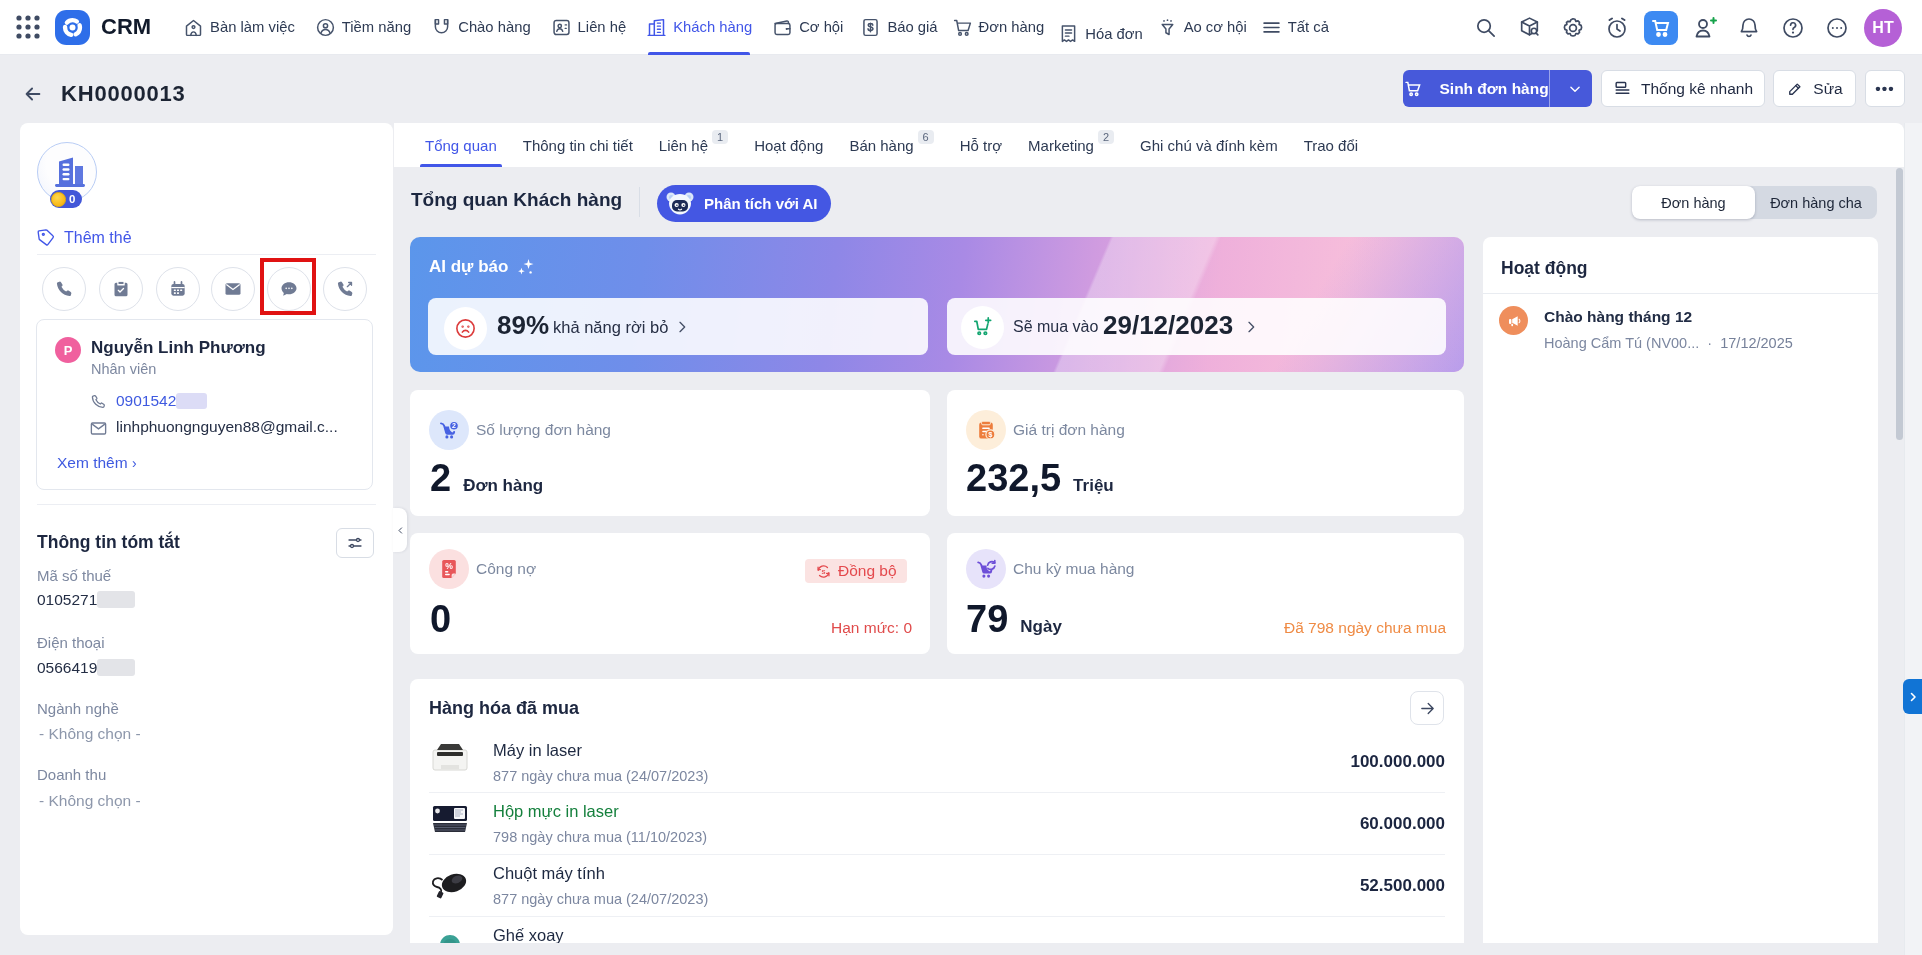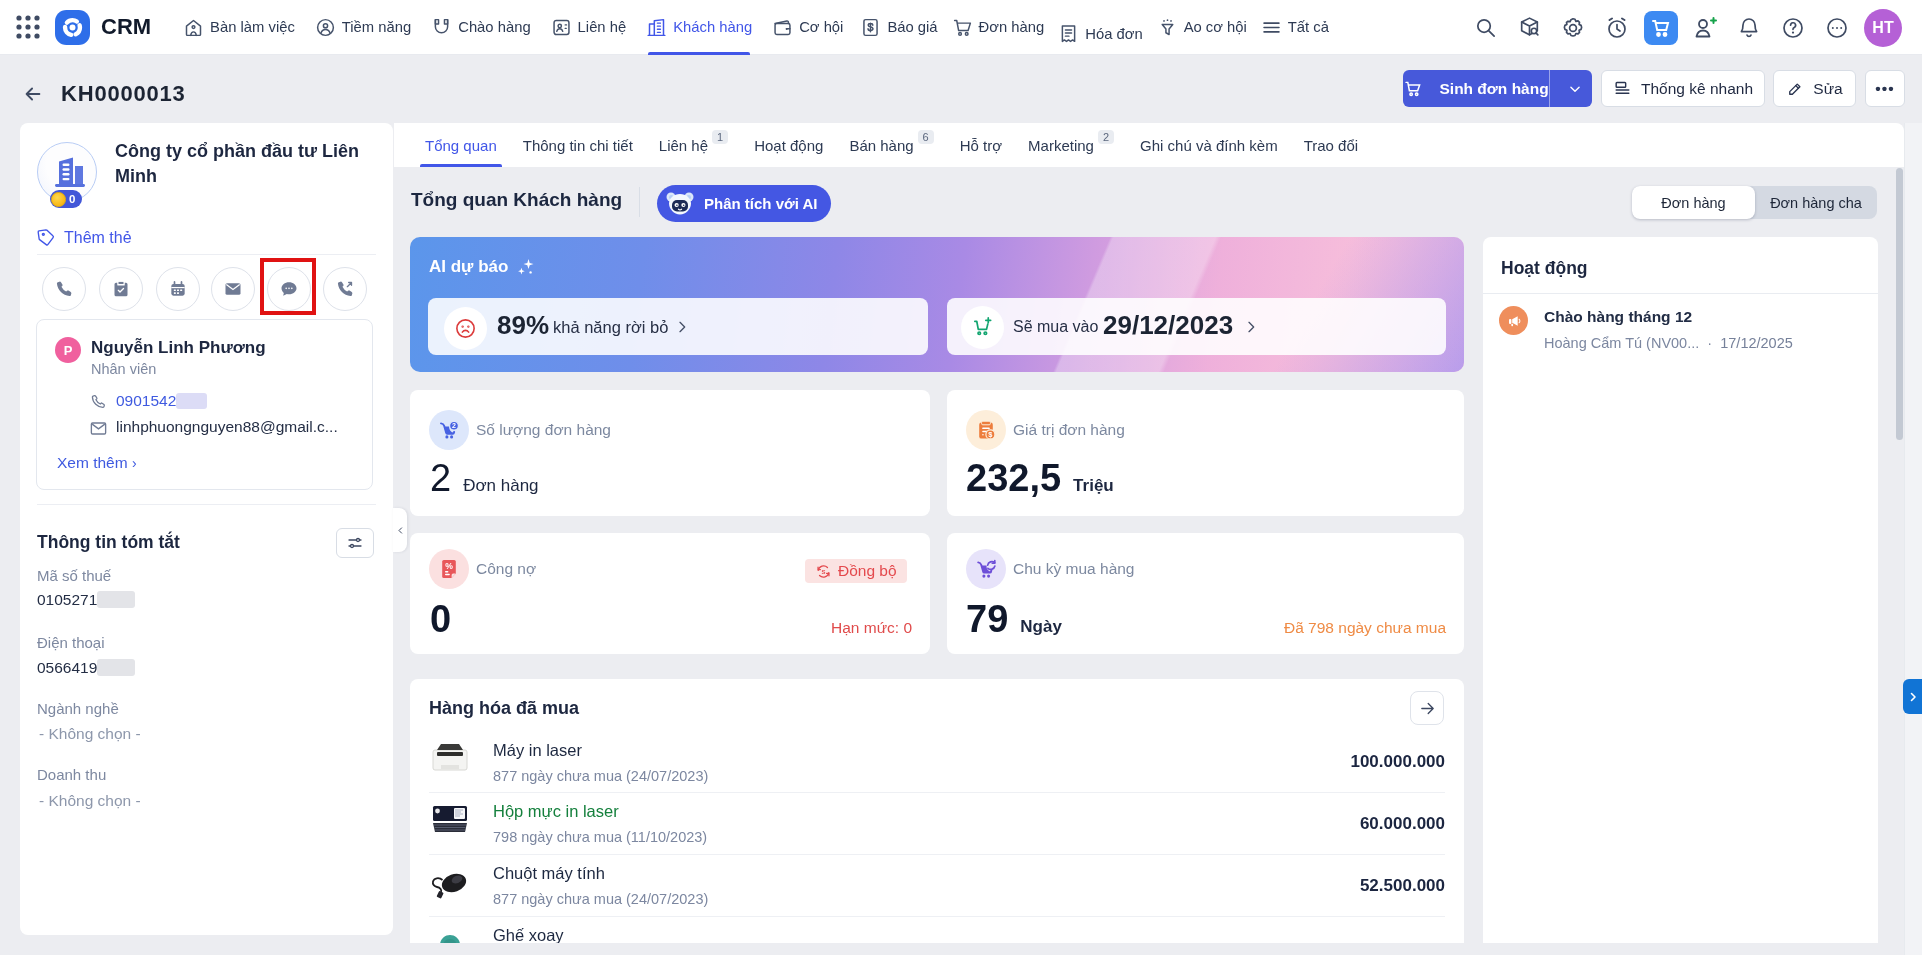--- a/index.html
+++ b/index.html
@@ -262,21 +262,20 @@
         <rect x="15.5" y="17.3" width="7" height="2.4" rx="1.2"></rect>
         <rect x="15.5" y="22.1" width="7" height="2.4" rx="1.2"></rect>
         <rect x="15.5" y="26.9" width="7" height="2.4" rx="1.2"></rect>
       </g>
     </svg>
   <div style="position:absolute;left:30px;top:67px;width:32px;height:18px;border-radius:9px;background:#4257d8;display:flex;align-items:center;">
       <span style="width:15px;height:15px;border-radius:50%;background:radial-gradient(circle at 40% 35%, #ffd84d, #f5a800);border:1.5px solid #e9b10a;margin-left:1px;"></span>
       <span style="color:#fff;font-size:11.5px;font-weight:bold;margin-left:3px;">0</span>
     </div>
 
-  <div style="position:absolute;left:95px;top:16px;width:268px;font-size:18px;font-weight:bold;color:#1d2740;line-height:25px;">Công ty cổ phần đầu tư Liên Minh</div>
 
   <svg style="position:absolute;left:17px;top:105px;" width="19" height="19" viewBox="0 0 24 24" fill="none" stroke="#4156e8" stroke-width="1.8" stroke-linecap="round" stroke-linejoin="round">
       <path d="M13.2 2.6H4a1.4 1.4 0 0 0-1.4 1.4v9.2c0 .37.15.73.41 1l7.8 7.8a1.7 1.7 0 0 0 2.4 0l8-8a1.7 1.7 0 0 0 0-2.4l-7-8.6z" transform="scale(.95) rotate(-8 12 12)"></path>
       <circle cx="8" cy="8" r="1.2"></circle>
     </svg>
   <div style="position:absolute;left:44px;top:106px;font-size:16px;color:#4156e8;">Thêm thẻ</div>
   <div style="position:absolute;left:17px;top:131px;width:339px;height:1px;background:#eceef3;"></div>
 
   <div class="circbtn" style="left:22px;top:144px;">
       <svg width="20" height="20" viewBox="0 0 24 24" fill="#707b94">
@@ -422,21 +421,21 @@
       <svg width="24" height="24" viewBox="0 0 24 24">
         <path d="M4 5.4c1.7.2 2.7 1 3.2 2.5l2 7c.1.5.5.8 1 .8h5.7c.5 0 .9-.3 1-.8l.3-1.1" fill="none" stroke="#4762e2" stroke-width="1.9" stroke-linecap="round" stroke-linejoin="round"></path>
         <path d="M7 8.6h5.3a5.5 5.5 0 0 0 4.6 6.2l-.3 1.1H9.4z" fill="#4762e2"></path>
         <circle cx="9.9" cy="18.9" r="1.55" fill="#4762e2"></circle>
         <circle cx="14.6" cy="18.9" r="1.55" fill="#4762e2"></circle>
         <circle cx="17" cy="7.7" r="4.4" fill="#4762e2" stroke="#dde7fb" stroke-width="1.2"></circle>
         <text x="17" y="10.2" font-size="7" font-weight="bold" fill="#fff" text-anchor="middle" font-family="Liberation Sans">2</text>
       </svg>
     </div>
   <div class="mlabel" style="left:66px;top:31px;">Số lượng đơn hàng</div>
-  <div style="position:absolute;left:20px;top:69px;font-size:38px;font-weight:normal;color:#10182b;line-height:1;">2<span style="font-size:17px;color:#1d2740;margin-left:12px;">Đơn hàng</span></div>
+  <div style="position:absolute;left:20px;top:69px;font-size:38px;font-weight:bold;color:#10182b;line-height:1;">2<span style="font-size:17px;color:#1d2740;margin-left:12px;">Đơn hàng</span></div>
 </div>
 <div class="card" style="left:947px;top:390px;width:517px;height:126px;">
   <div class="mcircle" style="left:19px;top:20px;background:#fdeeda;">
       <svg width="24" height="24" viewBox="0 0 24 24">
         <rect x="5.2" y="4.6" width="13.6" height="16" rx="2.2" fill="#ed7d3c"></rect>
         <path d="M8.8 3.2h6.4a1.2 1.2 0 0 1 1.2 1.2v1.2a1.2 1.2 0 0 1-1.2 1.2H8.8a1.2 1.2 0 0 1-1.2-1.2V4.4a1.2 1.2 0 0 1 1.2-1.2z" fill="#ed7d3c" stroke="#fdeeda" stroke-width="1"></path>
         <rect x="8.2" y="9.6" width="7.6" height="1.5" rx=".7" fill="#fff"></rect>
         <rect x="8.2" y="12.8" width="5.2" height="1.5" rx=".7" fill="#fff"></rect>
         <rect x="8.2" y="16" width="1.5" height="1.5" rx=".7" fill="#fff"></rect>
         <circle cx="16.4" cy="16.4" r="4.5" fill="#ed7d3c" stroke="#fdeeda" stroke-width="1.2"></circle>

